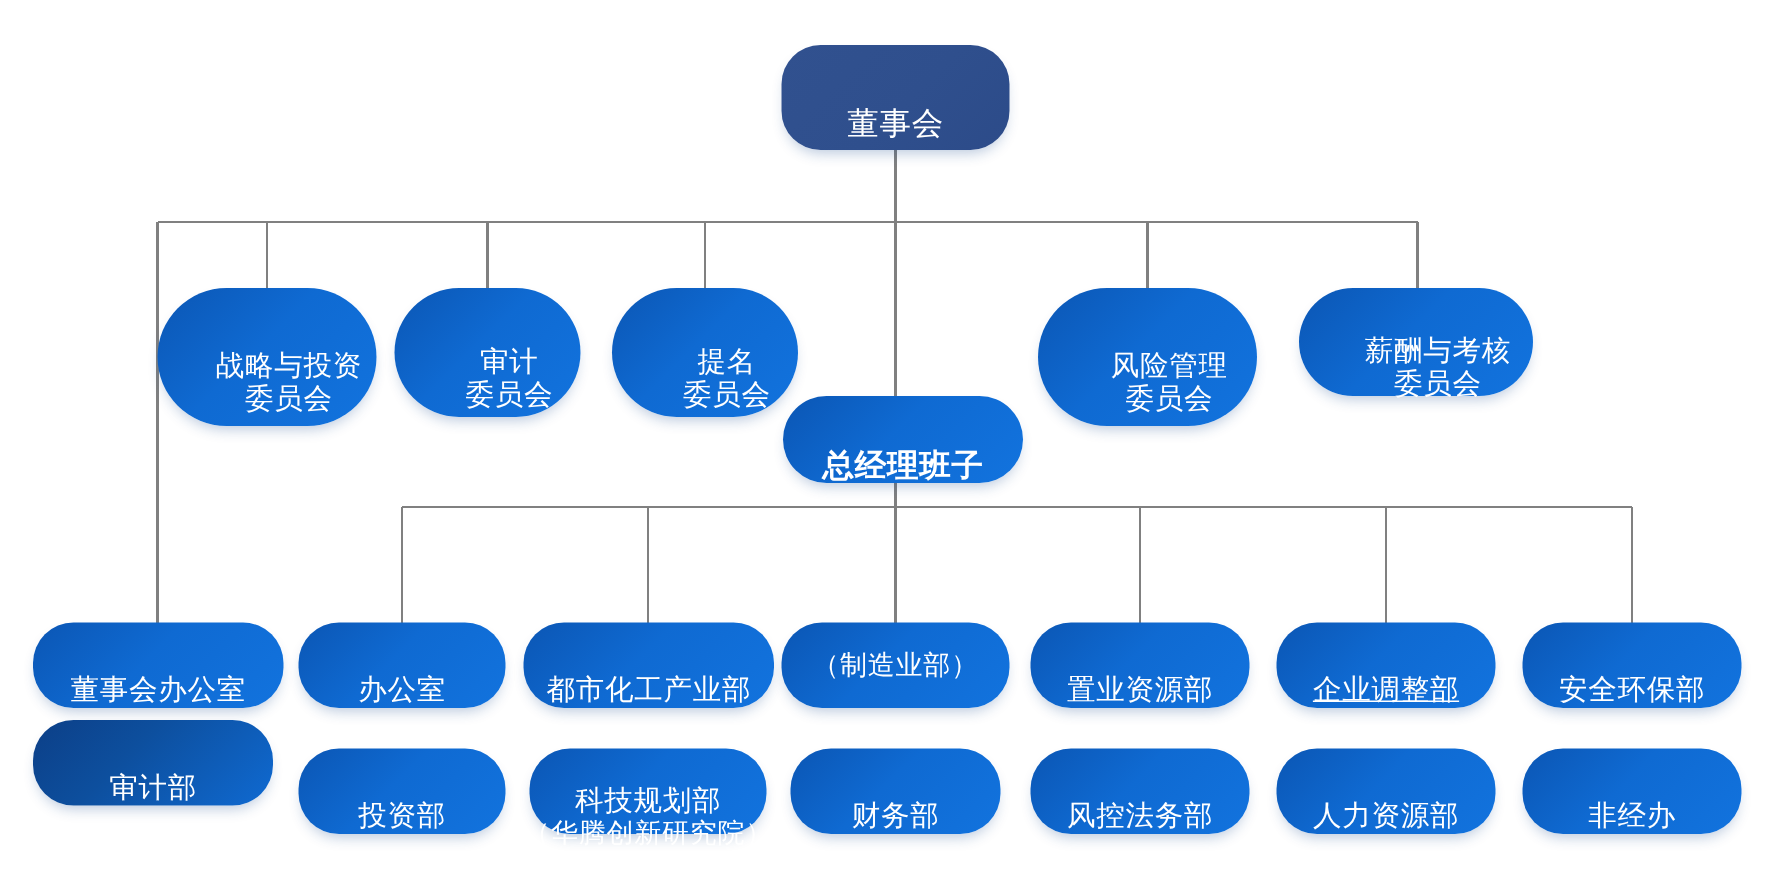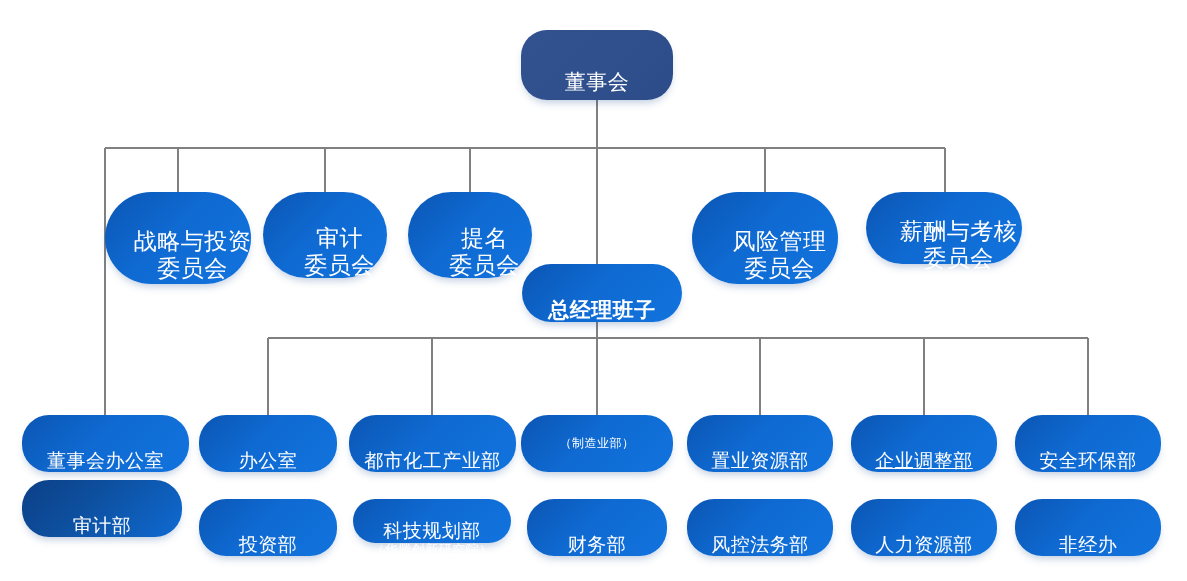--- a/index.html
+++ b/index.html
@@ -47,38 +47,38 @@
 
   
   .node.root {
     background: linear-gradient(135deg, #31518f 0%, #2f4f8d 55%, #2c4b89 100%);
     border-radius: 26px;
     font-size: 21px;
   }
   
   .node.committee {
     border-radius: 48px;
-    font-size: 23px;
+    font-size: 19px;
     padding-left: 29px;
   }
   .node.gm {
     border-radius: 30px;
     font-size: 21px;
     font-weight: bold;
   }
   .node.dept {
     border-radius: 27px;
     font-size: 19px;
   }
-  .node.dept .l2 { font-size: 12px; text-align: center; }
+  .node.dept .l2 { font-size: 18px; text-align: center; }
   .node.sub {
     border-radius: 27px;
     font-size: 19px;
   }
-  .node.sub .l2 { font-size: 13px; }
+  .node.sub .l2 { font-size: 18px; }
   
   .node.dark-grad {
     background: linear-gradient(135deg, #0c3f87 0%, #0d4f9e 40%, #0f6ad2 100%);
   }
 </style>
 </head>
 <body>
 
 <div id="chart">
 
@@ -162,21 +162,21 @@
   <div class="node dept" style="left:1015px; top:415px; width:146px; height:57px;">
     <span class="l1">安全环保部</span>
   </div>
 
   <div class="node sub dark-grad" style="left:22px; top:480px; width:160px; height:57px;">
     <span class="l1">审计部</span>
   </div>
   <div class="node sub" style="left:199px; top:499px; width:138px; height:57px;">
     <span class="l1">投资部</span>
   </div>
-  <div class="node sub" style="left:353px; top:499px; width:158px; height:44px;">
+  <div class="node sub" style="left:353px; top:499px; width:158px; height:57px;">
     <span class="l1">科技规划部</span>
     <span class="l2">（华腾创新研究院）</span>
   </div>
   <div class="node sub" style="left:527px; top:499px; width:140px; height:57px;">
     <span class="l1">财务部</span>
   </div>
   <div class="node sub" style="left:687px; top:499px; width:146px; height:57px;">
     <span class="l1">风控法务部</span>
   </div>
   <div class="node sub" style="left:851px; top:499px; width:146px; height:57px;">

